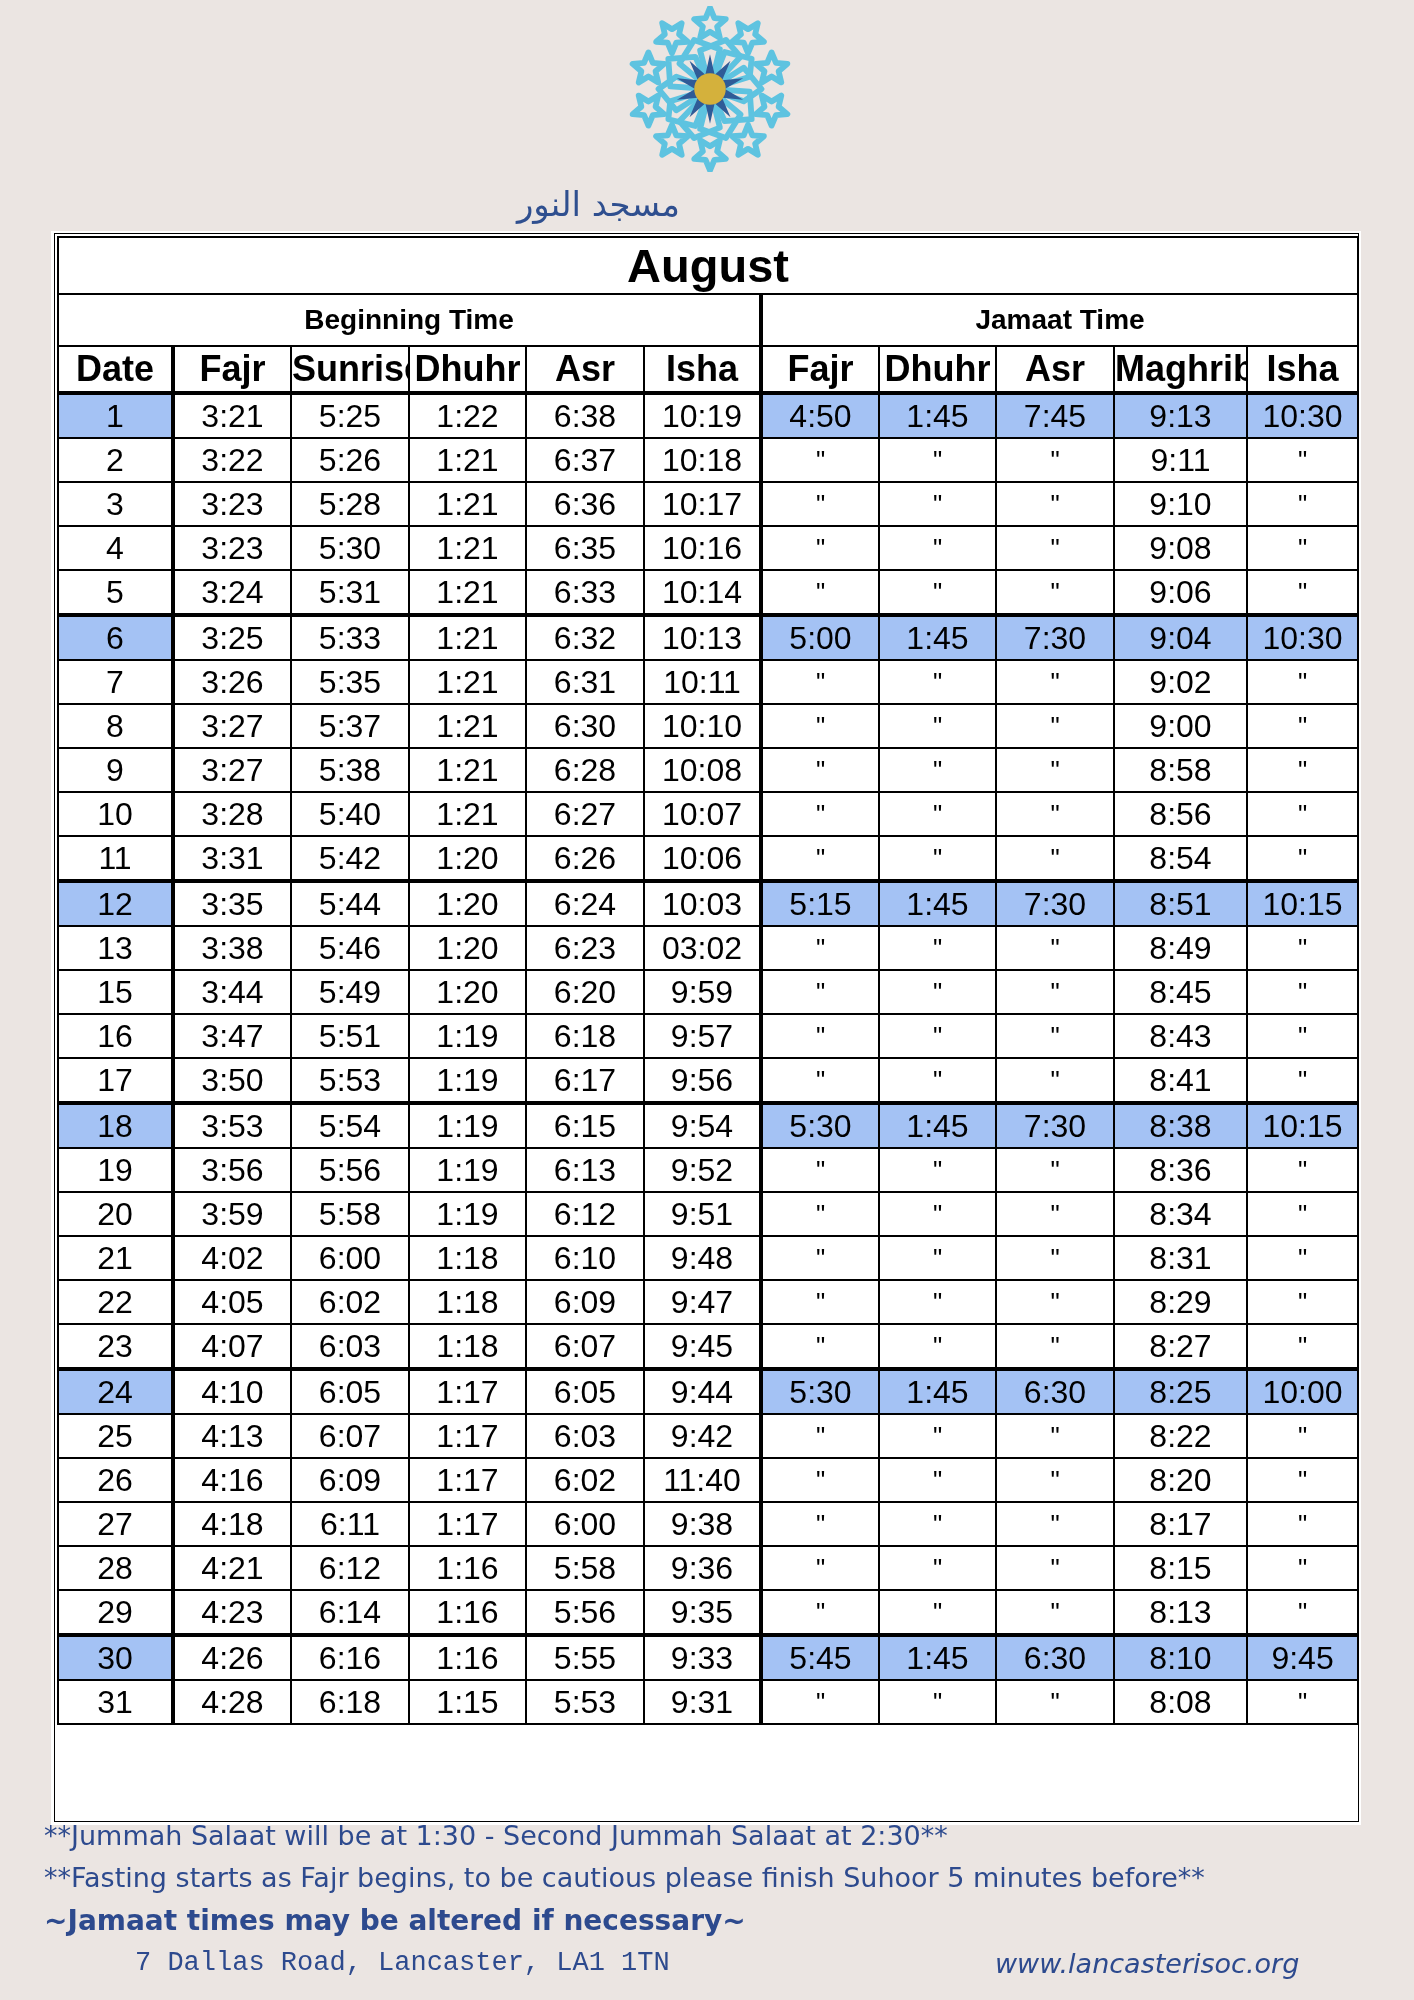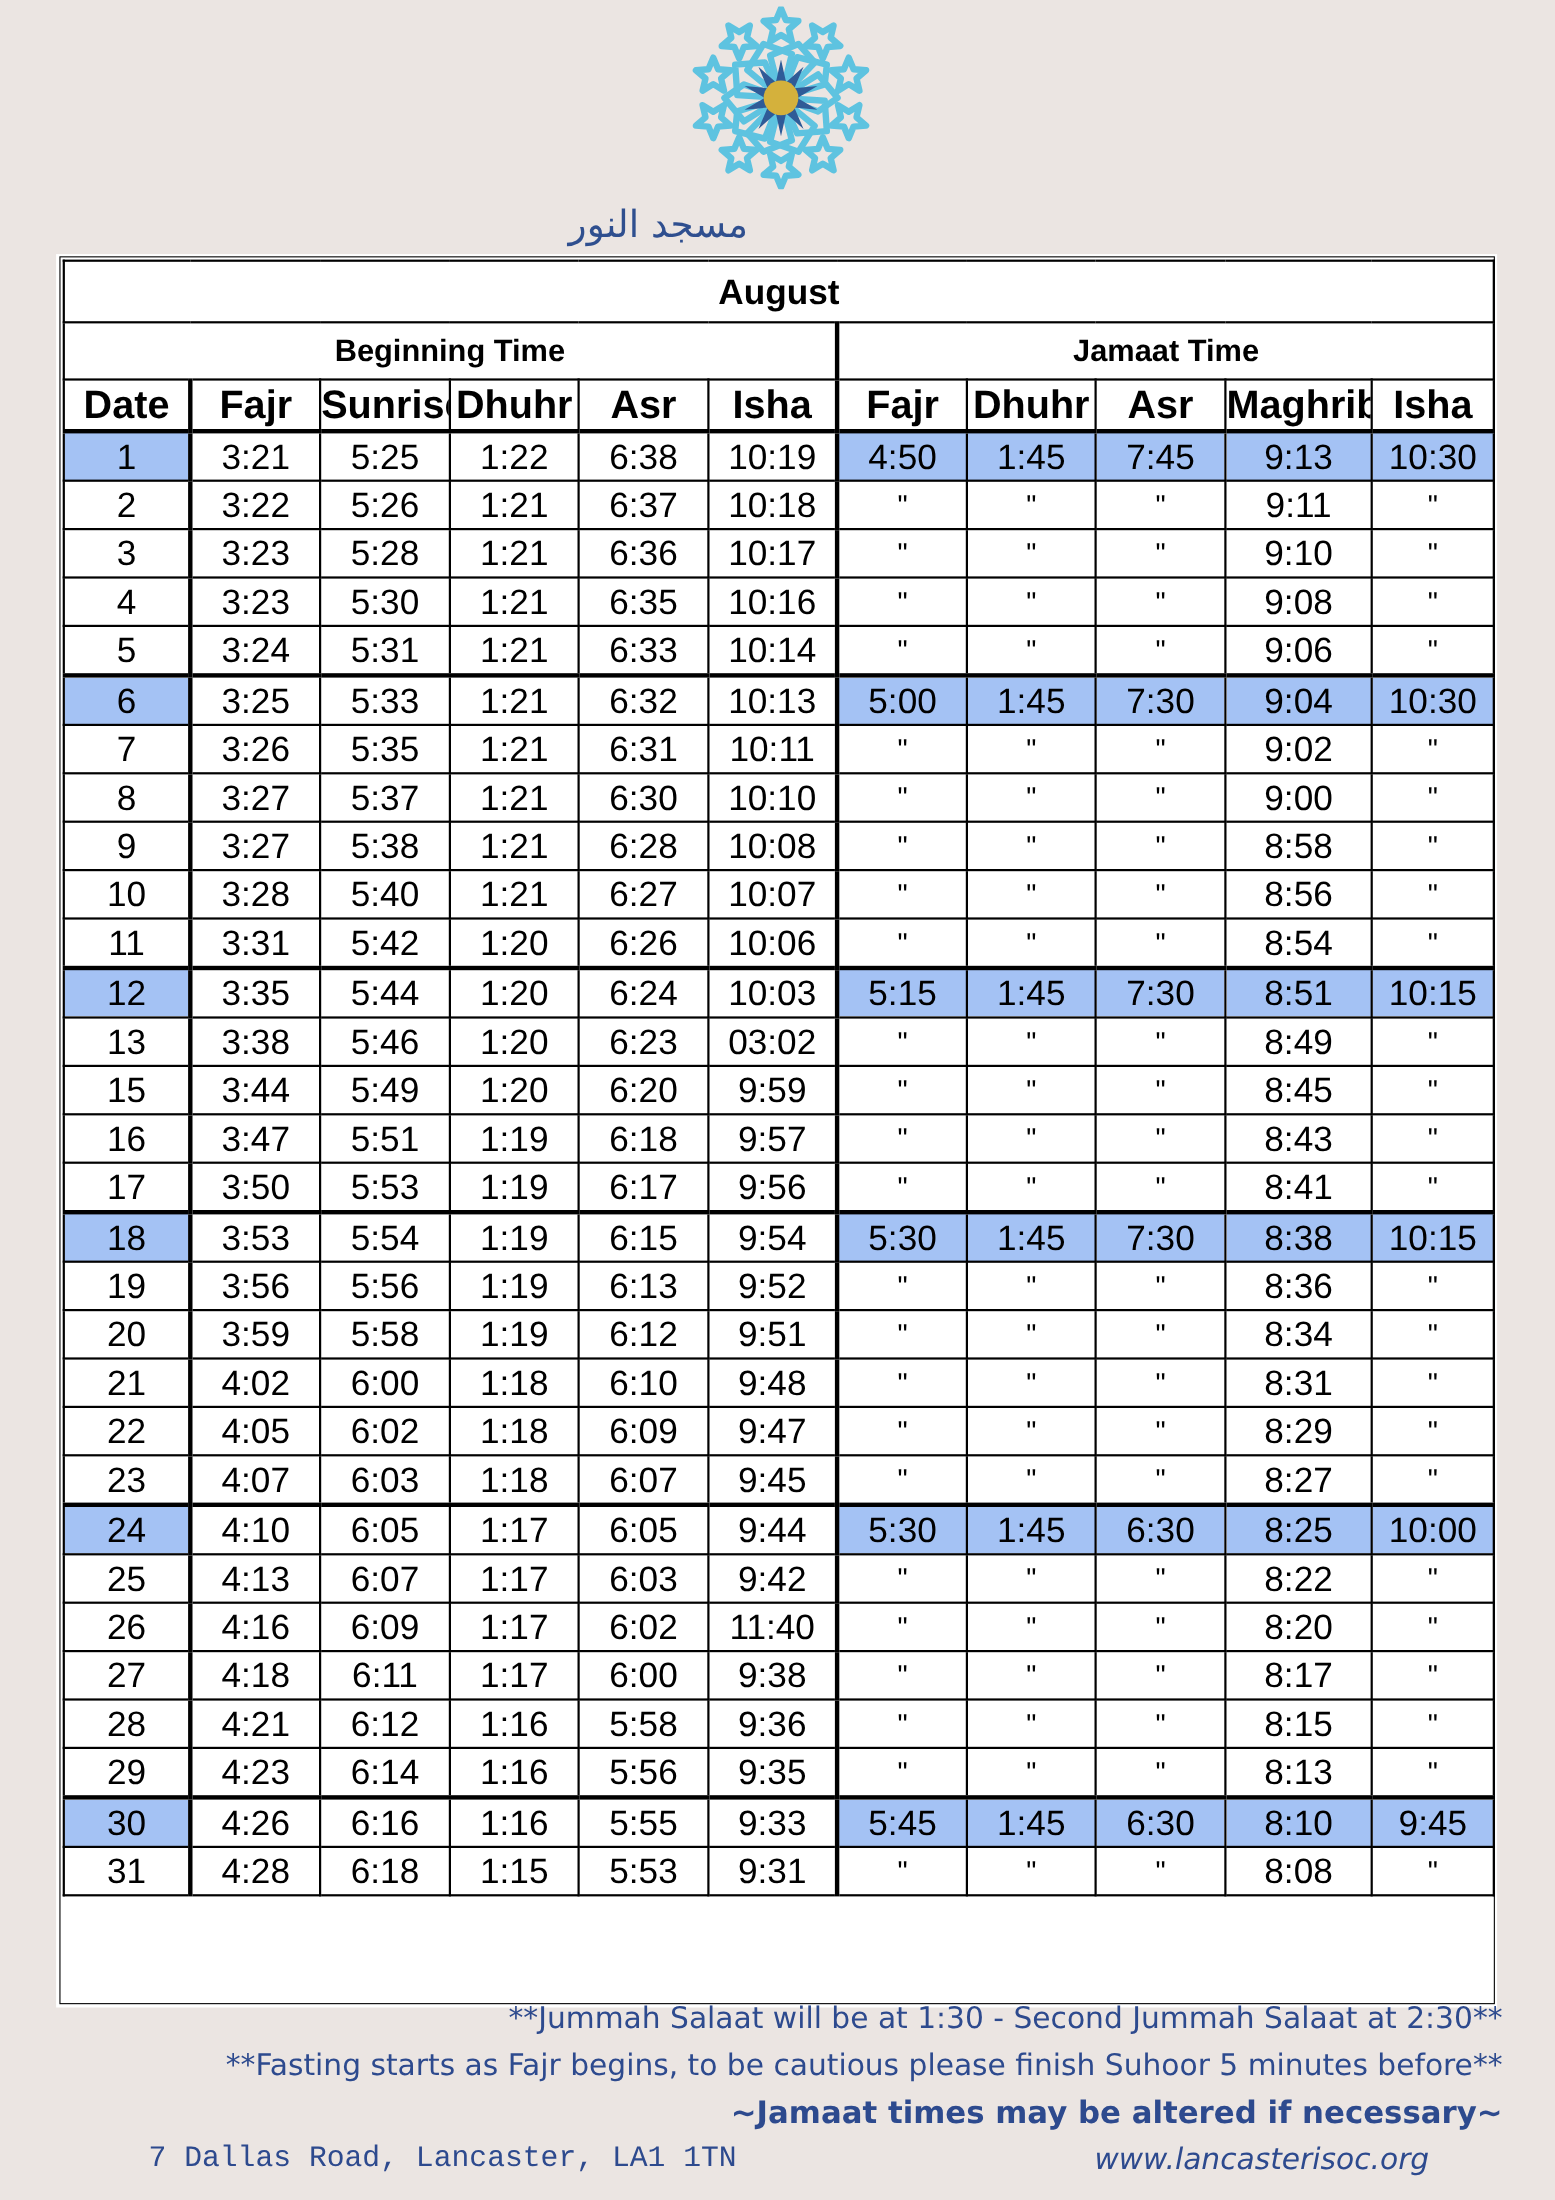--- a/index.html
+++ b/index.html
@@ -30,36 +30,36 @@
     position: absolute; left: 57px; top: 236px;
     border-collapse: collapse; table-layout: fixed;
     width: 1300px;
   }
   table.tt td {
     border: 2px solid #000;
     text-align: center; vertical-align: middle;
     padding: 0; overflow: hidden; white-space: nowrap;
     color: #000;
   }
-  .month-row td { height: 54px; font-size: 32px; font-weight: bold; border-bottom: 4px solid #000; }
+  .month-row td { height: 54px; font-size: 47px; font-weight: bold; border-bottom: 4px solid #000; }
   .group-row td { height: 50px; font-size: 28px; font-weight: bold; border-bottom: 4px solid #000; }
   .col-row td { height: 44px; font-size: 36px; font-weight: bold; border-bottom: 4px solid #000; }
   .data-row td { height: 42px; font-size: 32px; }
   .data-row td.date { border-right: 4px solid #000; }
   .data-row td.split { border-right: 4px solid #000; margin-left: 14px; }
   .data-row.highlight td.date,
   .data-row.highlight td.jamaat { background: #a4c2f4; }
   .data-row.highlight td { border-top: 4px solid #000; }
   td.ditto { font-size: 26px; vertical-align: top; padding-top: 6px; }
   .group-row td.split { border-right: 4px solid #000; }
   .col-row td.split { border-right: 4px solid #000; }
   .col-row td.date { border-right: 4px solid #000; }
   .footer-line {
-    position: absolute; left: 0; width: 1366px; text-align: right;
-    color: #2d4a8e; font-family: "DejaVu Sans", sans-serif;
+    position: absolute; left: 0; width: 1366px; text-align: left;
+    color: #2d4a8e; font-family: "DejaVu Sans", sans-serif; padding-left: 44px;
   }
   .f1 { top: 1820px; font-size: 27px; }
   .f2 { top: 1862px; font-size: 27px; }
   .f3 { top: 1904px; font-size: 28px; font-weight: bold; }
   .addr { position: absolute; top: 1948px; left: 135px; font-size: 27px; color: #2d4a8e; font-family: Liberation Mono, monospace; }
   .web { position: absolute; top: 1948px; left: 995px; font-size: 27px; color: #2d4a8e; font-family: "DejaVu Sans", sans-serif; font-style: italic; }
 </style>
 </head>
 <body>
 

